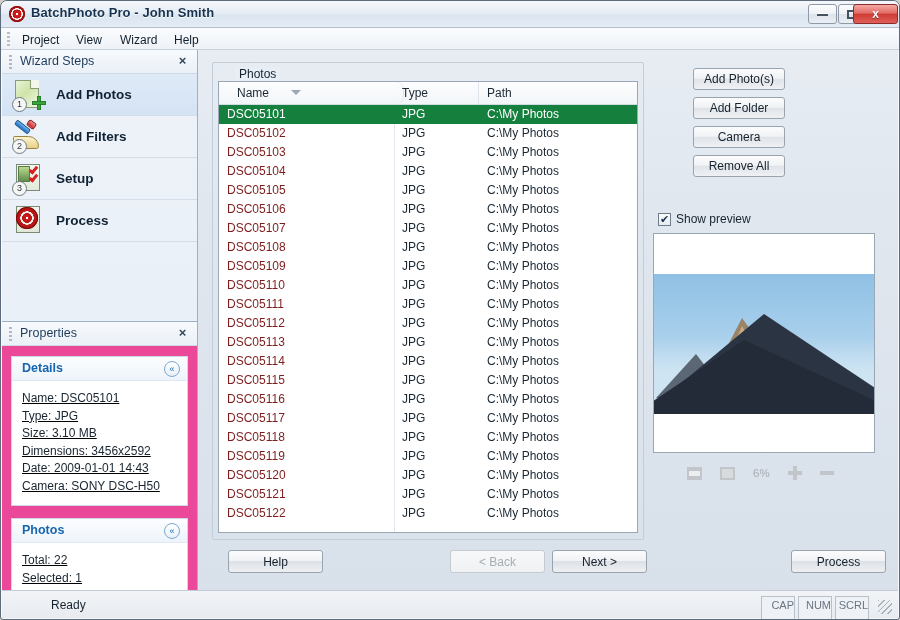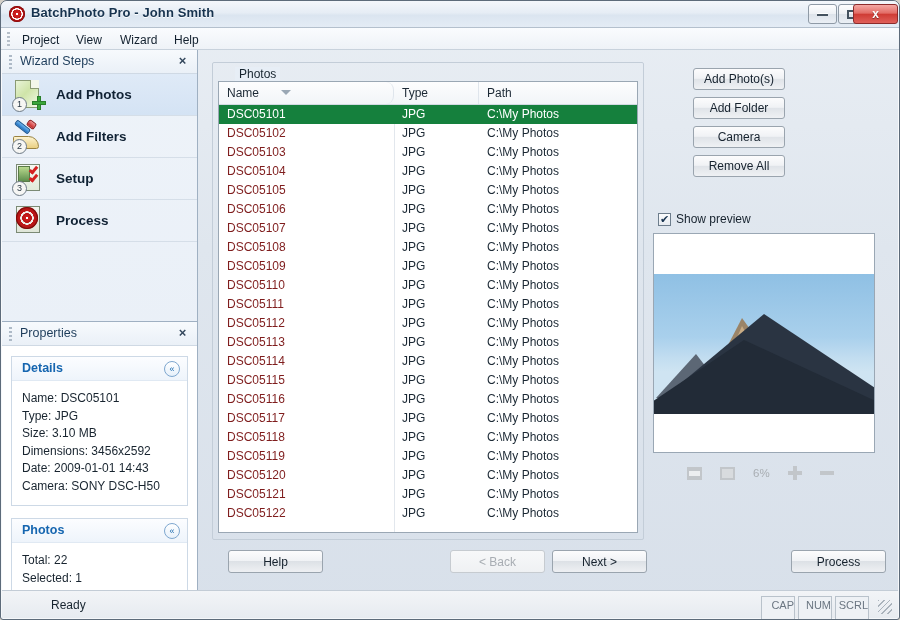--- a/index.html
+++ b/index.html
@@ -186,21 +186,21 @@
   }
 
   
   #props-pane {
     position:absolute; left:0; top:271px; width:195px; bottom:0;
     background:#b9c9de;
     border-top:1px solid #9fb0c2;
   }
   #props-body{
     position:absolute; left:0; top:24px; right:0; bottom:0;
-    background:#ffffff; padding:10px 9px;
+    background:#ec4899; padding:10px 9px;text-decoration:underline;
   }
   .card{
     background:#fff; border:1px solid #cdd9e6; margin-bottom:12px;
   }
   .card-head{
     position:relative; height:24px;
     background:linear-gradient(180deg,#fcfdff,#eef4fb);
     border-bottom:1px solid #e0e9f3;
   }
   .card-title{
@@ -236,21 +236,21 @@
   #list-header{
     position:relative; height:23px;
     background:linear-gradient(180deg,#fdfdfe 0%,#f2f5f8 100%);
     border-bottom:1px solid #d2dae2;
   }
   .hcell{
     position:absolute; top:0; height:22px; padding-left:8px;
     font-size:12px; color:#1b2834; line-height:22px;
     border-right:1px solid #dfe5ec;
   }
-  #hc-name{ left:0; width:175px;border-radius:8px; }
+  #hc-name{ left:10px; width:175px;border-radius:8px; }
   #hc-type{ left:175px; width:85px; }
   #hc-path{ left:260px; width:162px; }
   #sort-ind{
     position:absolute; left:62px; top:8px;
     width:0;height:0;border-left:5px solid transparent;border-right:5px solid transparent;
     border-top:5px solid #9aa7b4;
   }
   #list-rows{ position:absolute; left:0; top:23px; right:0; bottom:0; }
   .row{ position:relative; height:19px; cursor:default; }
   .row.sel{ background:#15803d; }

